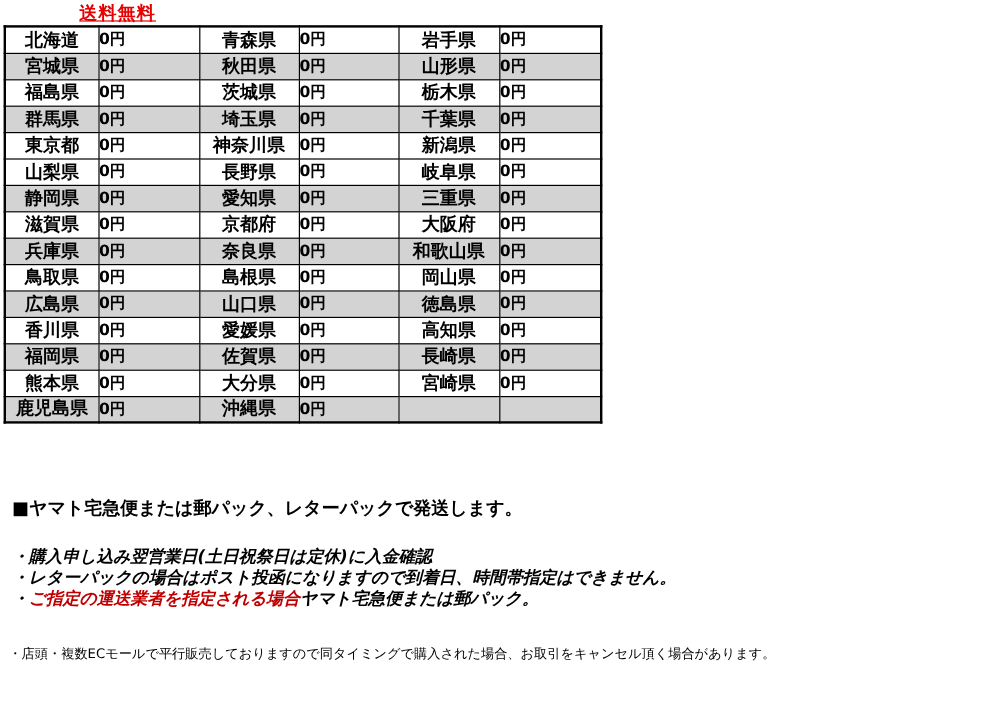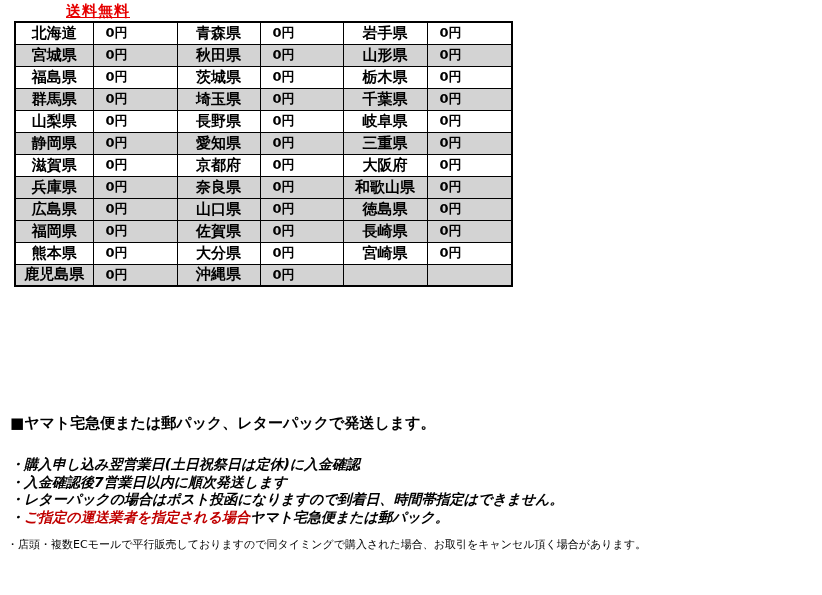--- a/index.html
+++ b/index.html
@@ -23,41 +23,41 @@
     top:2px;
     font-size:15px;
     font-weight:bold;
     color:var(--free-red);
     text-decoration:underline;
     letter-spacing:1px;
     font-family:Liberation Mono, monospace;
   }
   table.fee-table{
     position:absolute;
-    left:14px;
+    left:3px;
     top:21px;
     border-collapse:collapse;
     table-layout:fixed;
     border:2px solid var(--line);
   }
   table.fee-table td{
     border:1px solid var(--line);
     height:22px;
     vertical-align:middle;
     font-weight:bold;
     white-space:nowrap;
     overflow:hidden;
   }
   table.fee-table td.pref{
     text-align:center;
     font-size:15px;
   }
   table.fee-table td.fee{
     text-align:left;
-    padding-left:12px;
+    padding-left:0;
     font-size:13px;
   }
   table.fee-table tr.alt{
     background:var(--row-gray);
   }
   .notes-heading{
     position:absolute;
     left:10px;
     top:414px;
     font-size:15px;
@@ -124,20 +124,28 @@
       </tr>
       <tr class="alt">
         <td class="pref">群馬県</td>
         <td class="fee">0円</td>
         <td class="pref">埼玉県</td>
         <td class="fee">0円</td>
         <td class="pref">千葉県</td>
         <td class="fee">0円</td>
       </tr>
       <tr>
+        <td class="pref">東京都</td>
+        <td class="fee">0円</td>
+        <td class="pref">神奈川県</td>
+        <td class="fee">0円</td>
+        <td class="pref">新潟県</td>
+        <td class="fee">0円</td>
+      </tr>
+      <tr>
         <td class="pref">山梨県</td>
         <td class="fee">0円</td>
         <td class="pref">長野県</td>
         <td class="fee">0円</td>
         <td class="pref">岐阜県</td>
         <td class="fee">0円</td>
       </tr>
       <tr class="alt">
         <td class="pref">静岡県</td>
         <td class="fee">0円</td>
@@ -155,26 +163,42 @@
         <td class="fee">0円</td>
       </tr>
       <tr class="alt">
         <td class="pref">兵庫県</td>
         <td class="fee">0円</td>
         <td class="pref">奈良県</td>
         <td class="fee">0円</td>
         <td class="pref">和歌山県</td>
         <td class="fee">0円</td>
       </tr>
+      <tr>
+        <td class="pref">鳥取県</td>
+        <td class="fee">0円</td>
+        <td class="pref">島根県</td>
+        <td class="fee">0円</td>
+        <td class="pref">岡山県</td>
+        <td class="fee">0円</td>
+      </tr>
       <tr class="alt">
         <td class="pref">広島県</td>
         <td class="fee">0円</td>
         <td class="pref">山口県</td>
         <td class="fee">0円</td>
         <td class="pref">徳島県</td>
+        <td class="fee">0円</td>
+      </tr>
+      <tr>
+        <td class="pref">香川県</td>
+        <td class="fee">0円</td>
+        <td class="pref">愛媛県</td>
+        <td class="fee">0円</td>
+        <td class="pref">高知県</td>
         <td class="fee">0円</td>
       </tr>
       <tr class="alt">
         <td class="pref">福岡県</td>
         <td class="fee">0円</td>
         <td class="pref">佐賀県</td>
         <td class="fee">0円</td>
         <td class="pref">長崎県</td>
         <td class="fee">0円</td>
       </tr>
@@ -195,20 +219,19 @@
         <td class="fee"></td>
       </tr>
     </tbody>
 </table>
 
 <div class="notes-heading">■ヤマト宅急便または郵パック、レターパックで発送します。</div>
 
 <div class="bullets">
 
   <div class="bullet">・購入申し込み翌営業日(土日祝祭日は定休)に入金確認</div>
-    <div class="bullet">・入金確認後7営業日以内に順次発送します</div>
     <div class="bullet">・レターパックの場合はポスト投函になりますので到着日、時間帯指定はできません。</div>
     <div class="bullet" id="carrier-bullet">
     <span>・</span><span class="red">ご指定の運送業者を指定される場合</span><span>ヤマト宅急便または郵パック。</span>
   </div>
 </div>
 
 <div class="small-bullet">・店頭・複数ECモールで平行販売しておりますので同タイミングで購入された場合、お取引をキャンセル頂く場合があります。</div>
 
 </body></html>

